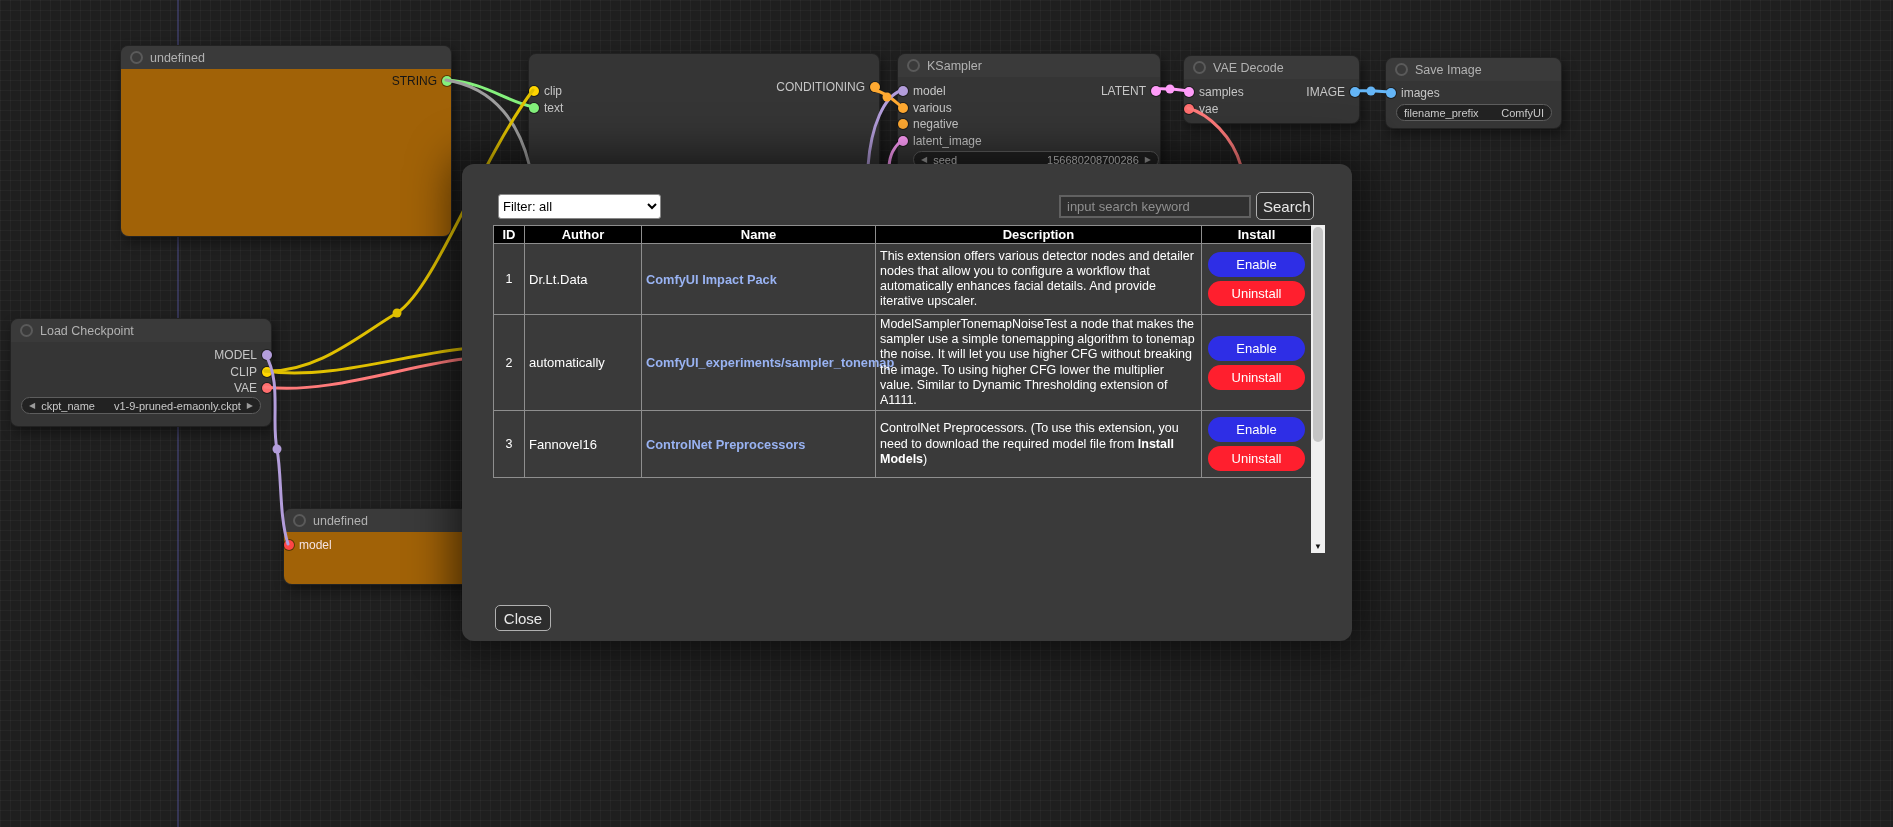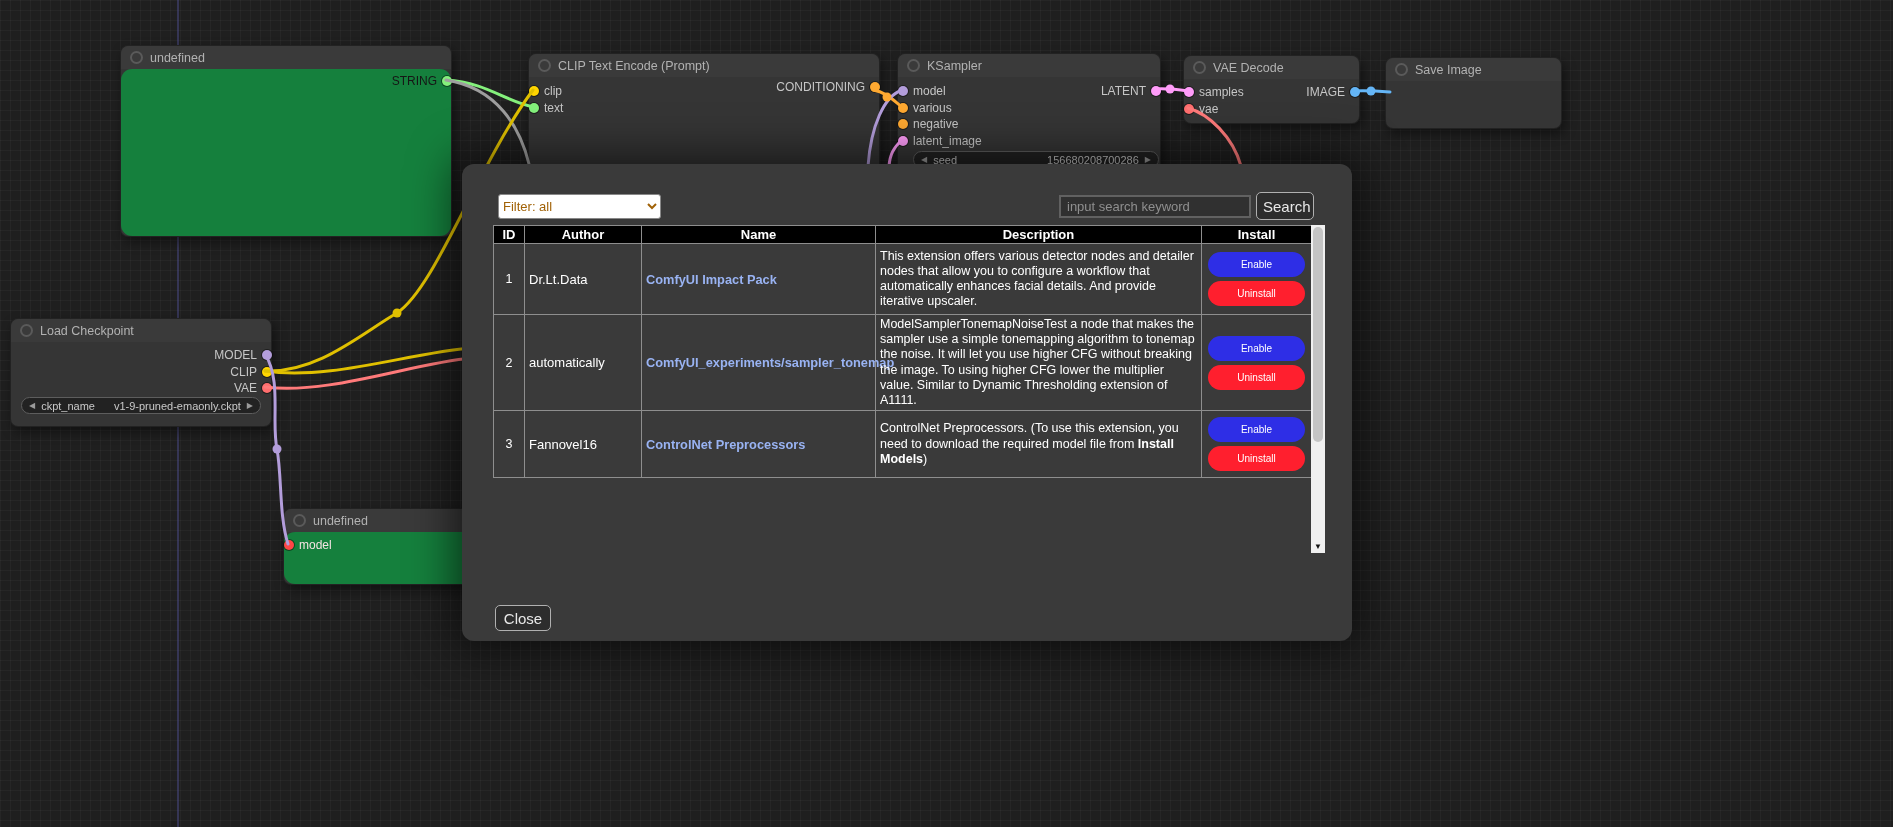--- a/index.html
+++ b/index.html
@@ -11,21 +11,21 @@
   .axis-v{position:absolute;left:177px;top:0;width:2px;height:100%;background:rgba(100,100,195,.32);z-index:1;}
 
   
   .node{position:absolute;background:#353535;border-radius:8px;z-index:2;
     border:1px solid rgba(0,0,0,.35);box-shadow:3px 5px 12px rgba(0,0,0,.45);}
   .nhead{display:flex;align-items:center;gap:7px;padding:0 9px;height:23px;
     background:#3a3a3a;border-radius:8px 8px 0 0;}
   .ndot{width:9px;height:9px;border-radius:50%;border:2px solid #5a5a5a;background:transparent;flex:none;}
   .ntitle{font-size:12.5px;color:#b2b2b2;white-space:nowrap;}
   .nbody{position:absolute;top:23px;left:0;right:0;bottom:0;border-radius:0 0 8px 8px;}
-  .red .nbody{background:#15803d;border-radius:11px;}
+  .red .nbody{background:#a16207;}
   .slot{position:absolute;display:flex;align-items:center;gap:5px;height:11px;font-size:12px;color:#c6c6c6;white-space:nowrap;}
   .slot.in{left:0;}
   .slot.out{right:-1px;}
   .sdot{width:10px;height:10px;border-radius:50%;flex:none;box-shadow:0 0 0 1px rgba(0,0,0,.45);}
   .slabel.dark{color:#161616;}
   .slabel.redlabel{color:#f4e3e3;}
   .d-model{background:#b39ddb}.d-clip{background:#ffd500}.d-vae{background:#ff6e6e}
   .d-cond{background:#ffa931}.d-latent{background:#ff9cf9}.d-image{background:#64b5f6}
   .d-string{background:#84f07c}.d-red{background:#ff4646}
   .widget{position:absolute;height:15px;background:#222;border:1px solid #5d5d5d;border-radius:9px;
@@ -35,40 +35,40 @@
   .wvalue{color:#c9c9c9;}
 
   
   .wires{position:absolute;left:0;top:0;width:1893px;height:827px;z-index:3;pointer-events:none;}
   .wires path{fill:none;stroke-width:3;stroke-linecap:round;}
 
   
   .modal{position:absolute;left:462px;top:164px;width:890px;height:477px;background:#3a3a3a;
     border-radius:12px;z-index:10;box-shadow:0 0 45px 8px rgba(0,0,0,.6);}
   .filter-select{position:absolute;left:36px;top:30px;width:163px;height:25px;font-size:13px;
-    font-family:"Liberation Sans",sans-serif;background:#fff;color:#a16207;border:1px solid #888;border-radius:3px;}
+    font-family:"Liberation Sans",sans-serif;background:#fff;color:#000000;border:1px solid #888;border-radius:3px;}
   .search-input{position:absolute;left:597px;top:31px;width:176px;height:19px;background:#303030;
     border:2px solid #616161;color:#cfcfcf;font-size:13px;padding:0 6px;font-family:"Liberation Sans",sans-serif;}
   .search-input::placeholder{color:#8f8f8f;}
   .btn-plain{background:#2d2d2d;border:1px solid #b0b0b0;border-radius:5px;color:#e8e8e8;
     font-size:15px;font-family:"Liberation Sans",sans-serif;cursor:pointer;}
   .search-btn{position:absolute;left:794px;top:28px;width:58px;height:28px;}
   .close-btn{position:absolute;left:33px;top:441px;width:56px;height:26px;}
 
   .table-wrap{position:absolute;left:31px;top:61px;width:832px;height:328px;}
   table{border-collapse:collapse;width:818px;table-layout:fixed;}
   th{background:#000;color:#fff;font-size:13px;font-weight:bold;border:1px solid #8e8e8e;padding:1px 4px;height:15px;}
   td{border:1px solid #8e8e8e;color:#fff;font-size:12.5px;vertical-align:middle;padding:2px 4px;}
   td.cid{text-align:center;}
   td.cauthor{font-size:13px;}
   a.namelink{color:#99b3f3;font-weight:bold;font-size:12.8px;text-decoration:none;cursor:pointer;}
   td.cdesc{line-height:15.2px;}
   td.cinstall{text-align:center;padding:2px;}
   .btn-en,.btn-un{display:block;margin:4px auto;width:97px;height:25px;border:none;border-radius:13px;
-    color:#fff;font-size:10px;font-family:"Liberation Sans",sans-serif;cursor:pointer;}
+    color:#fff;font-size:13px;font-family:"Liberation Sans",sans-serif;cursor:pointer;}
   .btn-en{background:#2e2ee6;}
   .btn-un{background:#ff1f2e;}
   .vscroll{position:absolute;right:0;top:0;width:14px;height:328px;background:#f0f0f0;}
   .vthumb{position:absolute;left:2px;top:2px;width:10px;height:215px;background:#c4c4c4;border-radius:5px;}
   .varrow{position:absolute;bottom:0;left:0;width:14px;height:13px;color:#111;font-size:8px;text-align:center;line-height:13px;}
 </style>
 </head>
 <body>
 
 <div class="canvas">
@@ -81,24 +81,20 @@
     </div>
     <div class="nbody">
       <div class="slot out" style="top:6px">
         <span class="slabel dark">STRING</span>
         <span class="sdot d-string"></span>
       </div>
     </div>
   </div>
 
   <div class="node" style="left:528px;top:53px;width:350px;height:170px">
-    <div class="nhead">
-      <span class="ndot"></span>
-      <span class="ntitle">CLIP Text Encode (Prompt)</span>
-    </div>
     <div class="nbody">
       <div class="slot in" style="top:8px">
         <span class="sdot d-clip"></span>
         <span class="slabel">clip</span>
       </div>
       <div class="slot in" style="top:25px">
         <span class="sdot d-string"></span>
         <span class="slabel">text</span>
       </div>
       <div class="slot out" style="top:4px">
@@ -165,20 +161,30 @@
         <span class="slabel">IMAGE</span>
         <span class="sdot d-image"></span>
       </div>
     </div>
   </div>
 
   <div class="node" style="left:1385px;top:57px;width:175px;height:70px">
     <div class="nhead">
       <span class="ndot"></span>
       <span class="ntitle">Save Image</span>
+    </div>
+    <div class="nbody">
+      <div class="slot in" style="top:6px">
+        <span class="sdot d-image"></span>
+        <span class="slabel">images</span>
+      </div>
+      <div class="widget" style="left:10px;top:23px;width:140px">
+        <span class="wlabel">filename_prefix</span>
+        <span class="wvalue">ComfyUI</span>
+      </div>
     </div>
   </div>
 
   <div class="node" style="left:10px;top:318px;width:260px;height:107px">
     <div class="nhead">
       <span class="ndot"></span>
       <span class="ntitle">Load Checkpoint</span>
     </div>
     <div class="nbody">
       <div class="slot out" style="top:7px">

